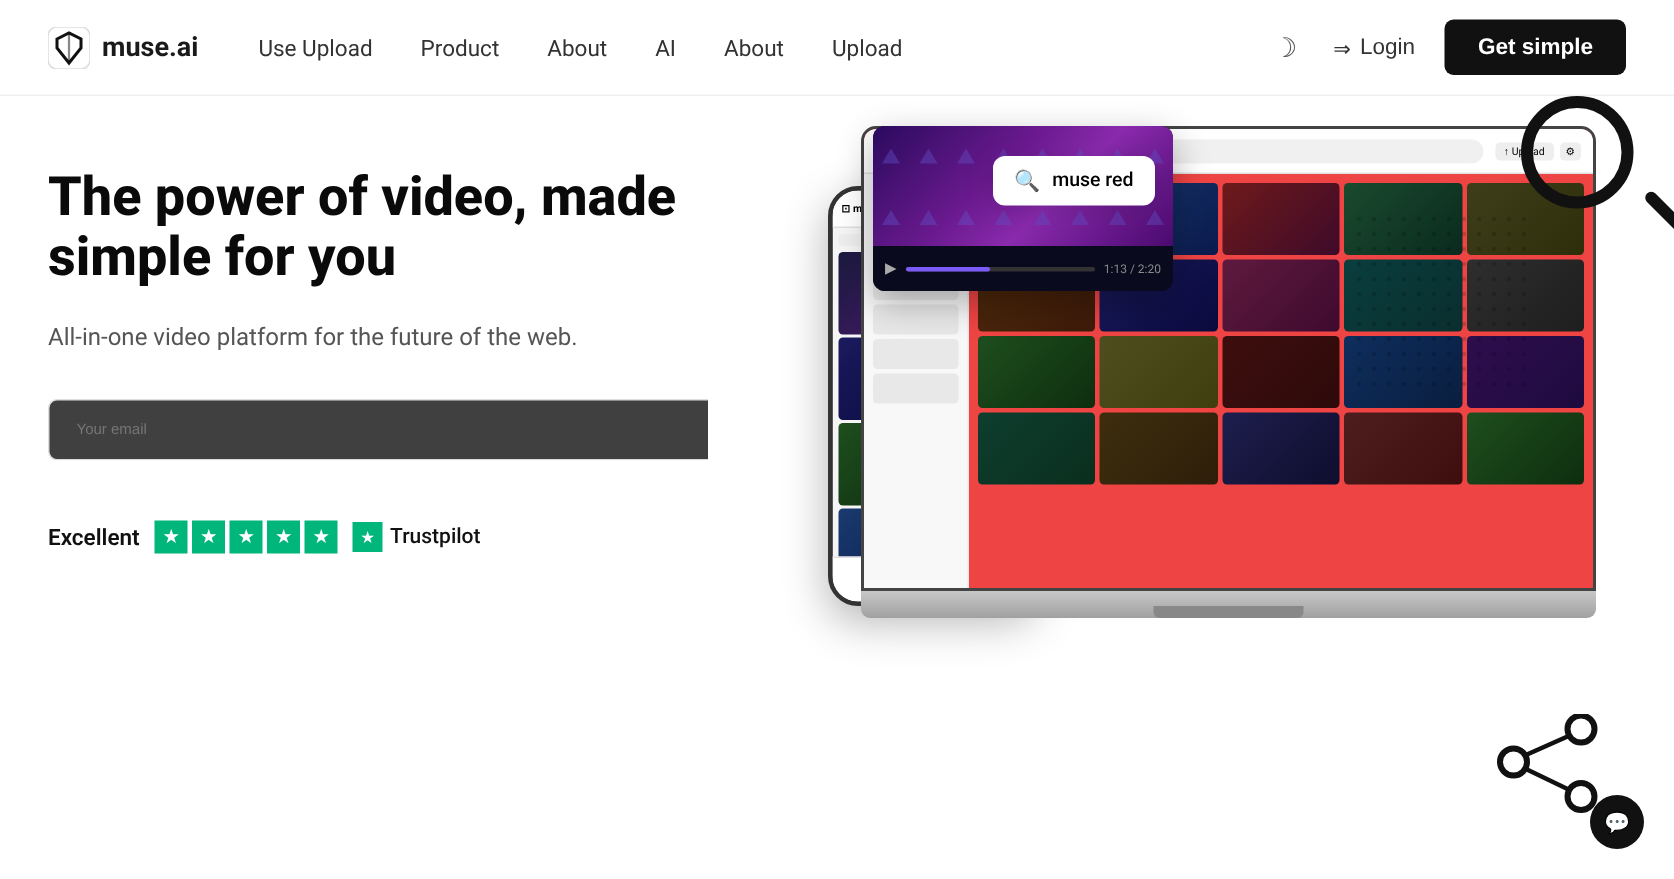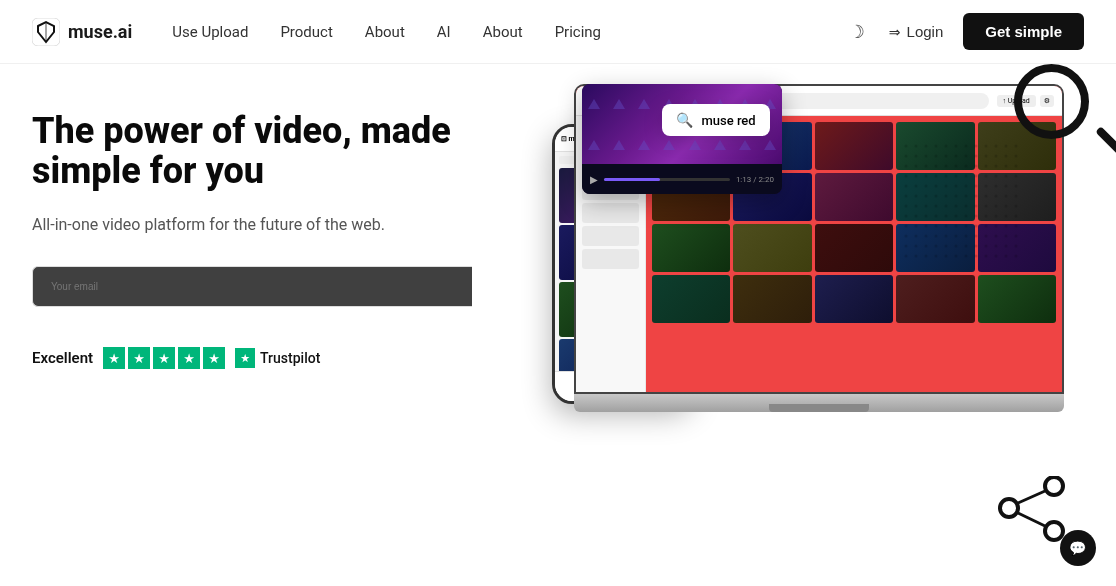--- a/index.html
+++ b/index.html
@@ -551,21 +551,21 @@
     </svg>
     <span>muse.ai</span>
   </a>
 
   <div class="nav-links">
     <a class="nav-link">Use Upload</a>
     <a class="nav-link">Product</a>
     <a class="nav-link">About</a>
     <a class="nav-link">AI</a>
     <a class="nav-link">About</a>
-    <a class="nav-link">Pricing</a>
+    <a class="nav-link">Upload</a>
   </div>
 
   <div class="nav-right">
     <button class="dark-mode-btn">
       <span>☽</span>
     </button>
     <button class="login-btn">
       <span style="font-size:14px;">⇒</span>
       <span>Login</span>
     </button>

